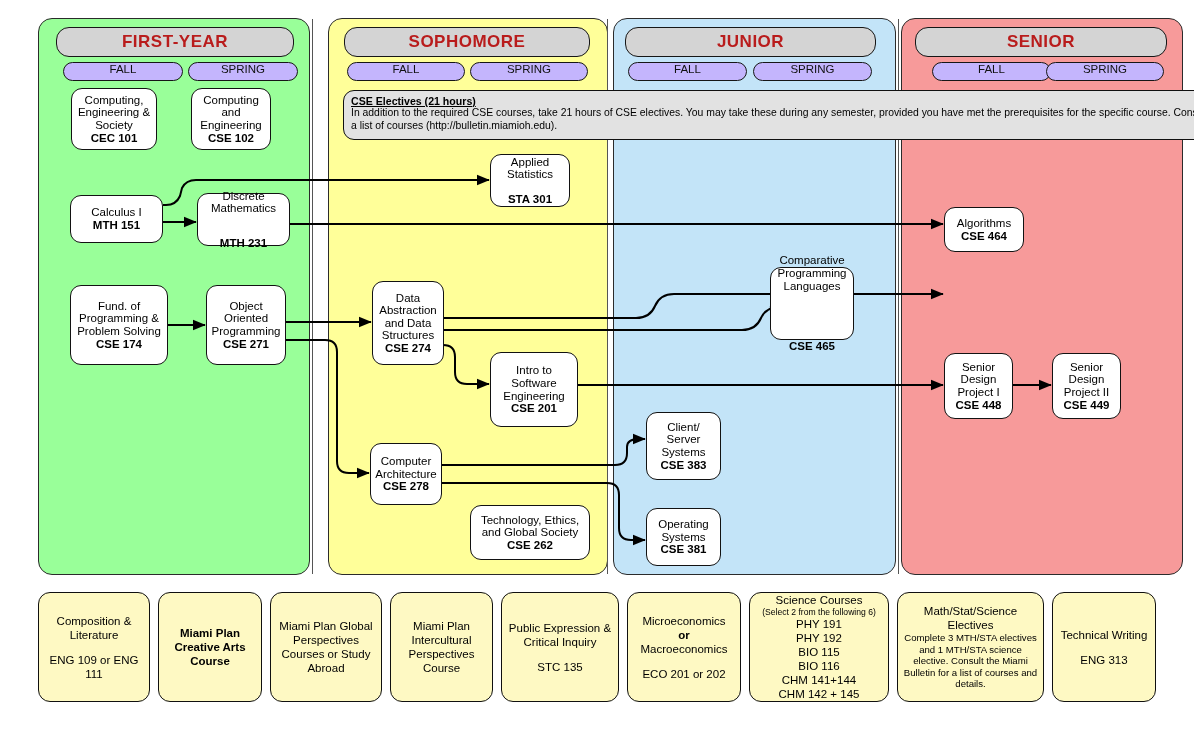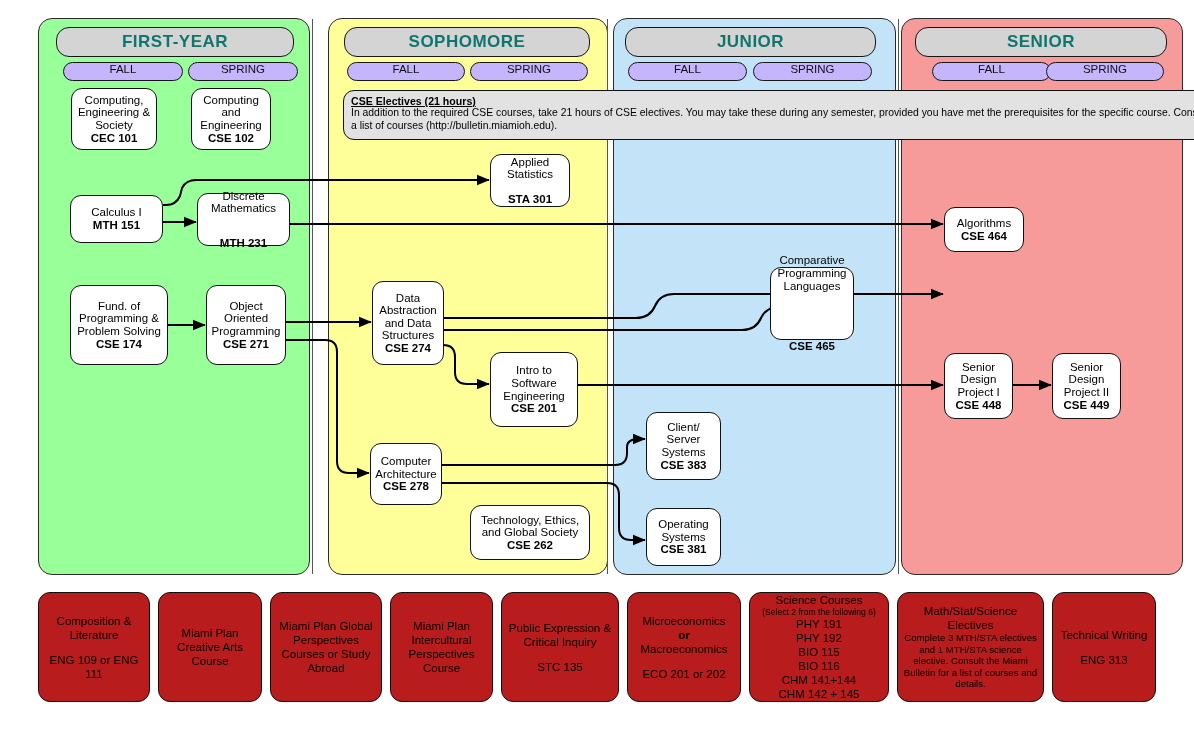--- a/index.html
+++ b/index.html
@@ -22,21 +22,21 @@
     border-radius: 14px;
   }
   .year-head {
     position: absolute;
     background: #d4d4d4;
     border: 1.5px solid #161616;
     border-radius: 13px;
     display: flex; align-items: center; justify-content: center;
     font-weight: bold;
     letter-spacing: .5px;
-    color: #0f766e;
+    color: #b91c1c;
   }
   .term-pill {
     position: absolute;
     background: #c4b5fd;
     border: 1.5px solid #161616;
     border-radius: 11px;
     display: flex; align-items: flex-start; justify-content: center;
     font-size: 11.5px;
     color: #111;
   }
@@ -84,21 +84,21 @@
   .note .note-title {
     font-weight: bold;
     text-decoration: underline;
     display: block;
     font-size: 10.6px;
   }
 
   
   .gened {
     position: absolute;
-    background: #b91c1c;
+    background: #fef9c3;
     border: 1.8px solid #101010;
     border-radius: 12px;
     display: flex;
     flex-direction: column;
     align-items: center;
     justify-content: center;
     text-align: center;
     font-size: 11.5px;
     line-height: 14px;
     color: #000;
@@ -286,21 +286,21 @@
   <div class="course" style="left:1052px;top:353px;width:69px;height:66px;">
     <span class="ttl">Senior Design Project II</span>
     <span class="code">CSE 449</span>
   </div>
 
   <div class="gened" style="left:38px;top:592px;width:112px;height:110px;">
     <span>Composition &amp; Literature</span>
     <span class="sp"></span>
     <span>ENG 109 or ENG 111</span>
   </div>
-  <div class="gened" style="left:158px;top:592px;width:104px;height:110px;">
+  <div class="gened" style="left:158px;top:592px;width:104px;height:110px;font-weight:bold;">
     <span>Miami Plan Creative Arts Course</span>
   </div>
   <div class="gened" style="left:270px;top:592px;width:112px;height:110px;">
     <span>Miami Plan Global Perspectives Courses or Study Abroad</span>
   </div>
   <div class="gened" style="left:390px;top:592px;width:103px;height:110px;">
     <span>Miami Plan Intercultural Perspectives Course</span>
   </div>
   <div class="gened" style="left:501px;top:592px;width:118px;height:110px;">
     <span>Public Expression &amp; Critical Inquiry</span>

